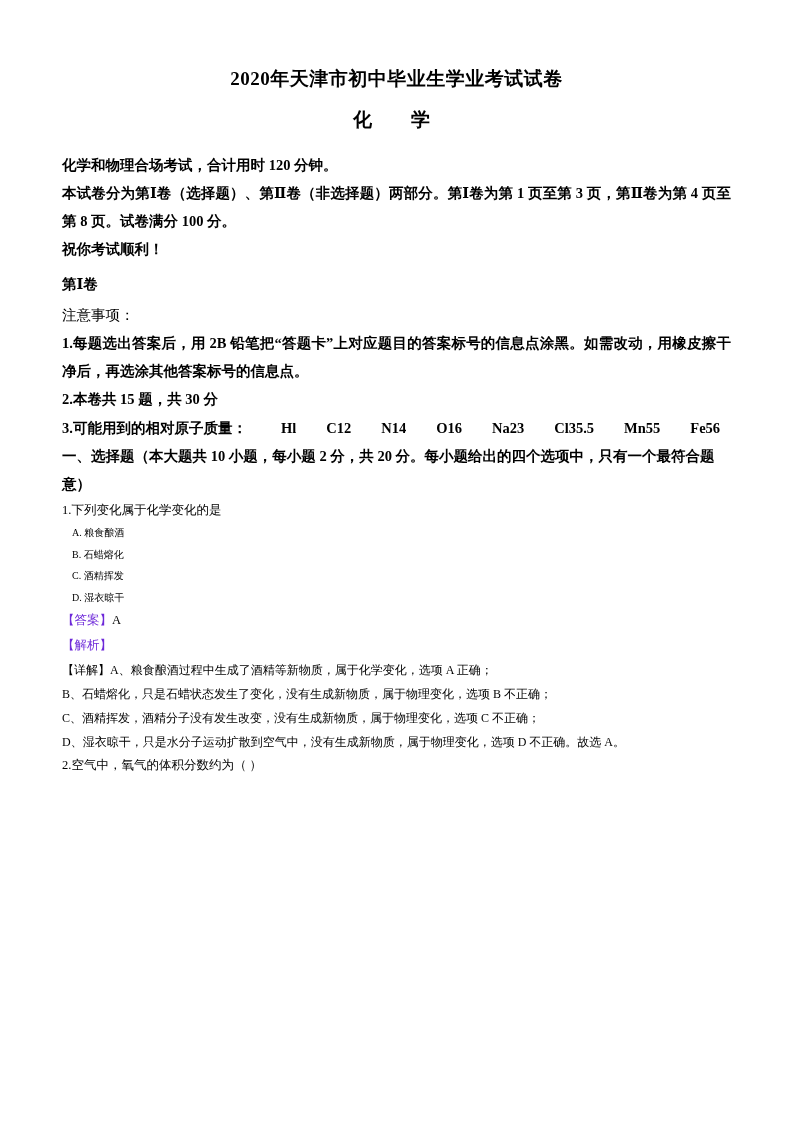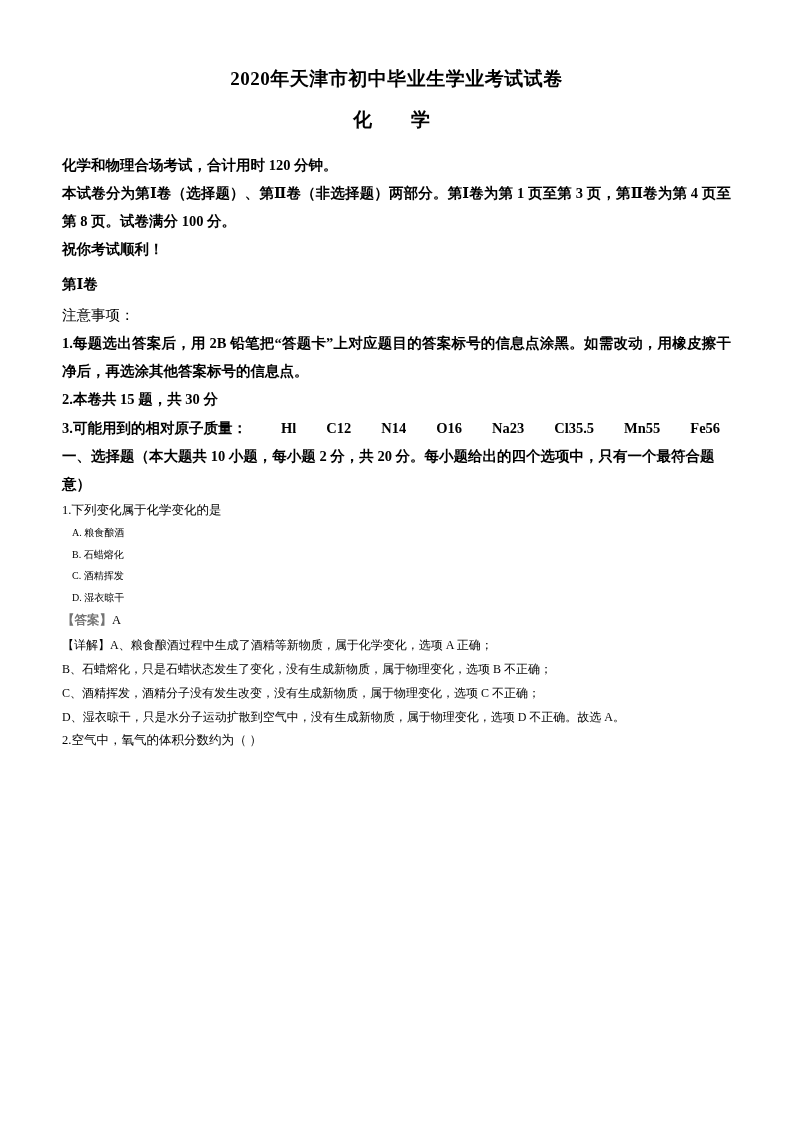--- a/index.html
+++ b/index.html
@@ -84,22 +84,21 @@
     line-height: 2.15;
     margin: 0;
     padding-left: 10px;
   }
   .ans-line {
     font-size: 12.5px;
     line-height: 2.0;
     margin: 0;
   }
   .tagblue {
-    color: #737373;
-    font-weight: bold;
+    color: #6d28d9;
   }
   .detail {
     font-size: 12px;
     line-height: 2.0;
     margin: 0;
   }
   .opt-row {
     font-size: 12.5px;
     line-height: 2.0;
     margin: 0;
@@ -137,20 +136,23 @@
 
   <p class="q-text">1.下列变化属于化学变化的是</p>
   <p class="opt">A. 粮食酿酒</p>
   <p class="opt">B. 石蜡熔化</p>
   <p class="opt">C. 酒精挥发</p>
   <p class="opt">D. 湿衣晾干</p>
 
   <p class="ans-line">
     <span class="tagblue">【答案】</span><span>A</span>
   </p>
+  <p class="ans-line">
+    <span class="tagblue">【解析】</span>
+  </p>
 
   <p class="detail">【详解】A、粮食酿酒过程中生成了酒精等新物质，属于化学变化，选项 A 正确；</p>
   <p class="detail">B、石蜡熔化，只是石蜡状态发生了变化，没有生成新物质，属于物理变化，选项 B 不正确；</p>
   <p class="detail">C、酒精挥发，酒精分子没有发生改变，没有生成新物质，属于物理变化，选项 C 不正确；</p>
   <p class="detail">D、湿衣晾干，只是水分子运动扩散到空气中，没有生成新物质，属于物理变化，选项 D 不正确。故选 A。</p>
 
   <p class="q-text">2.空气中，氧气的体积分数约为（      ）</p>
 
 </div>
 

